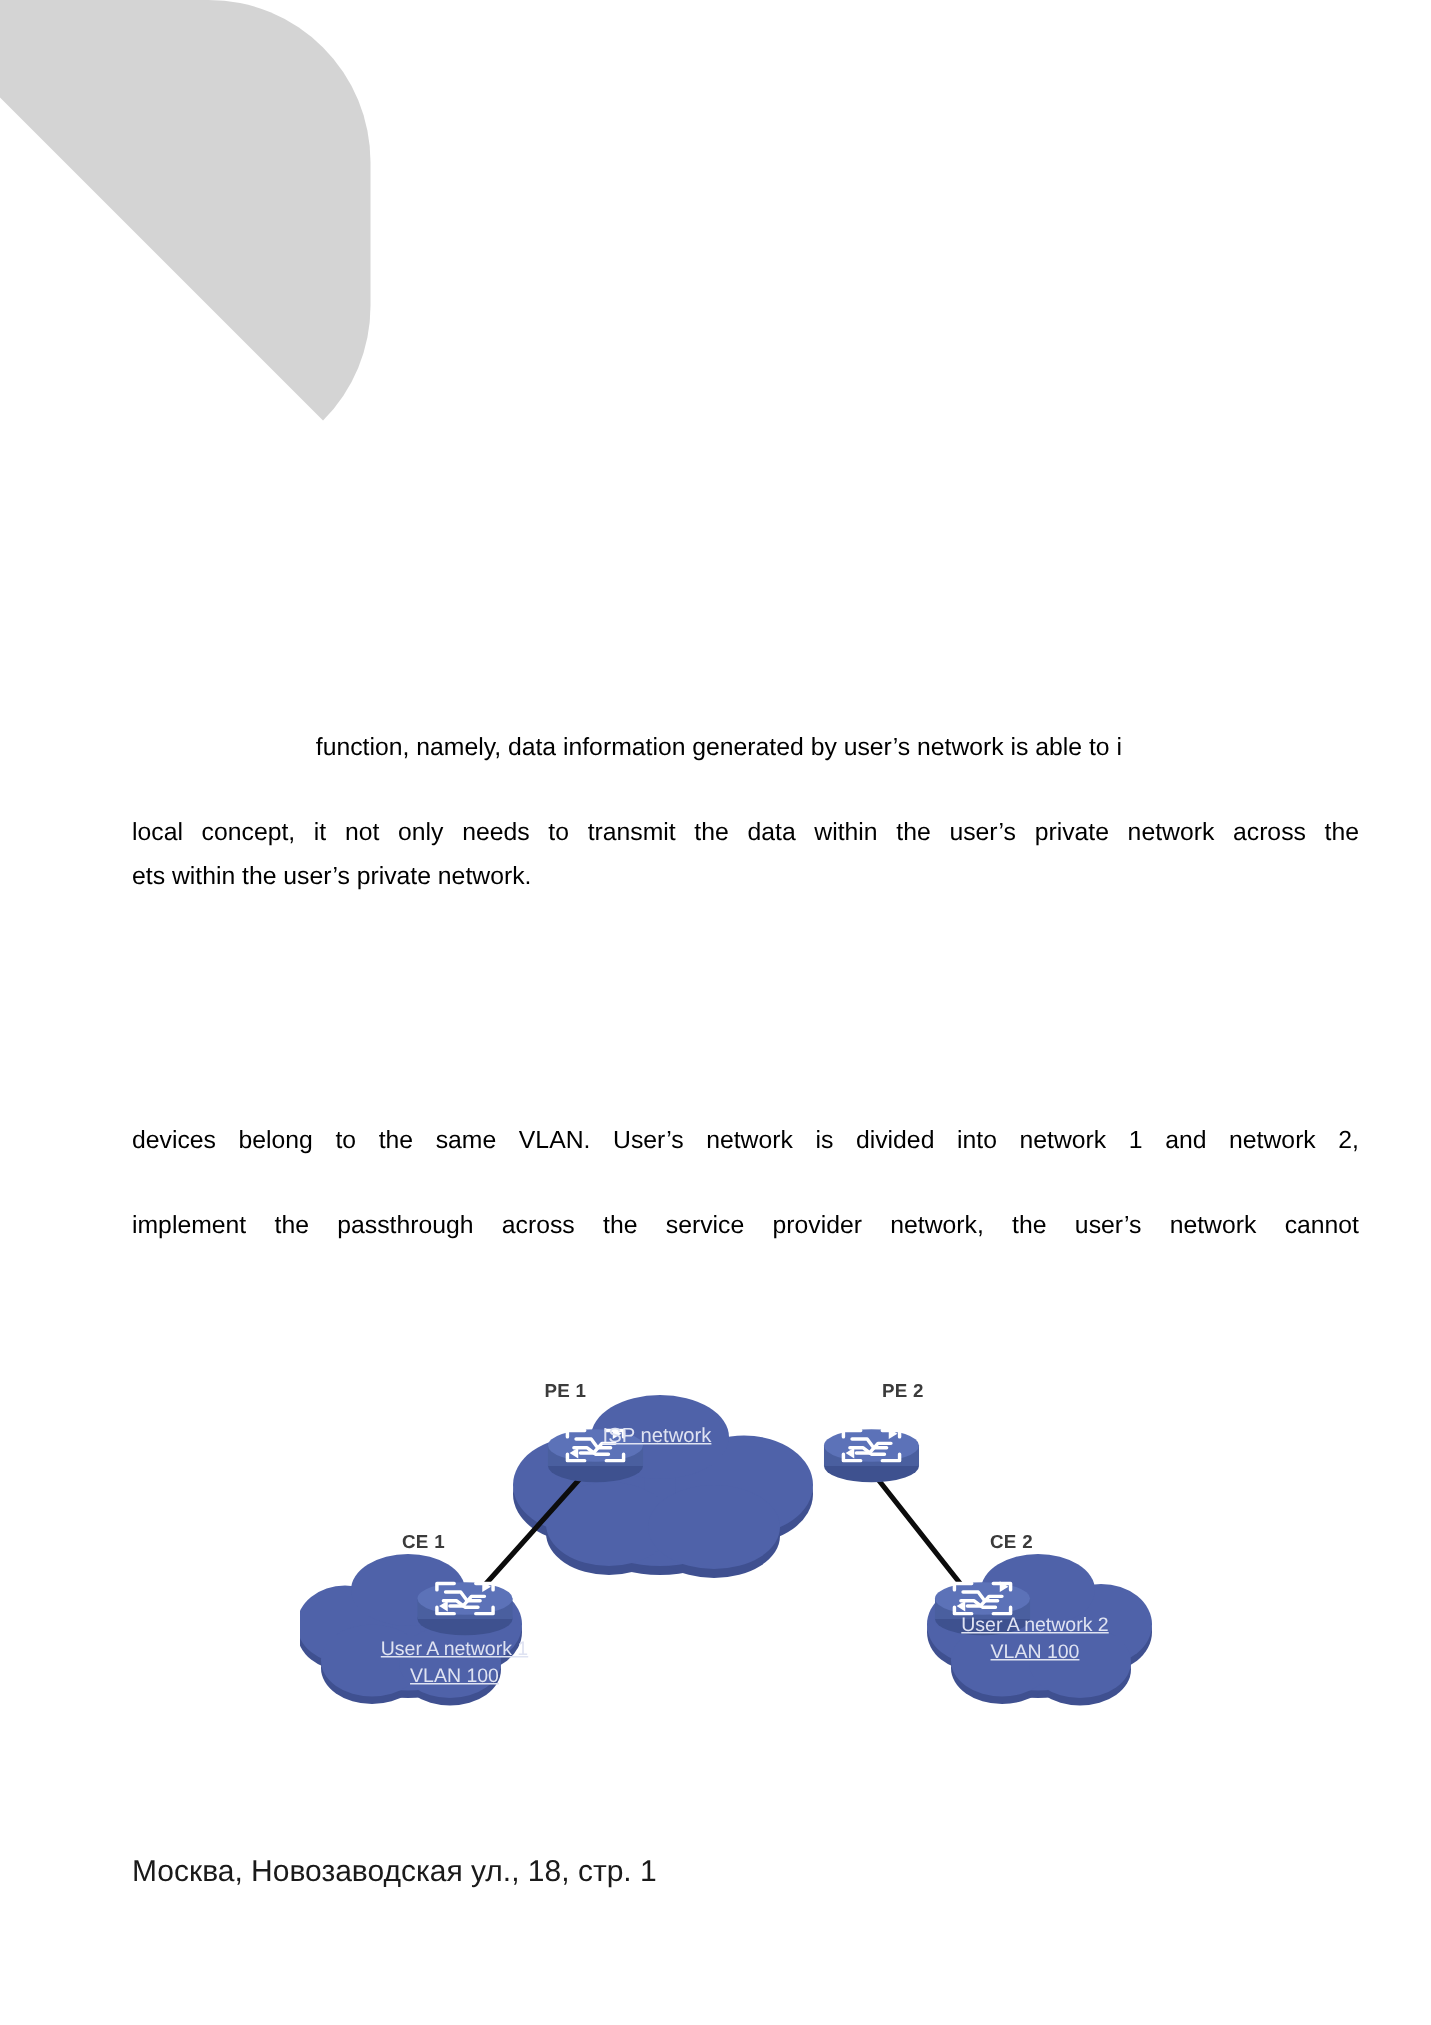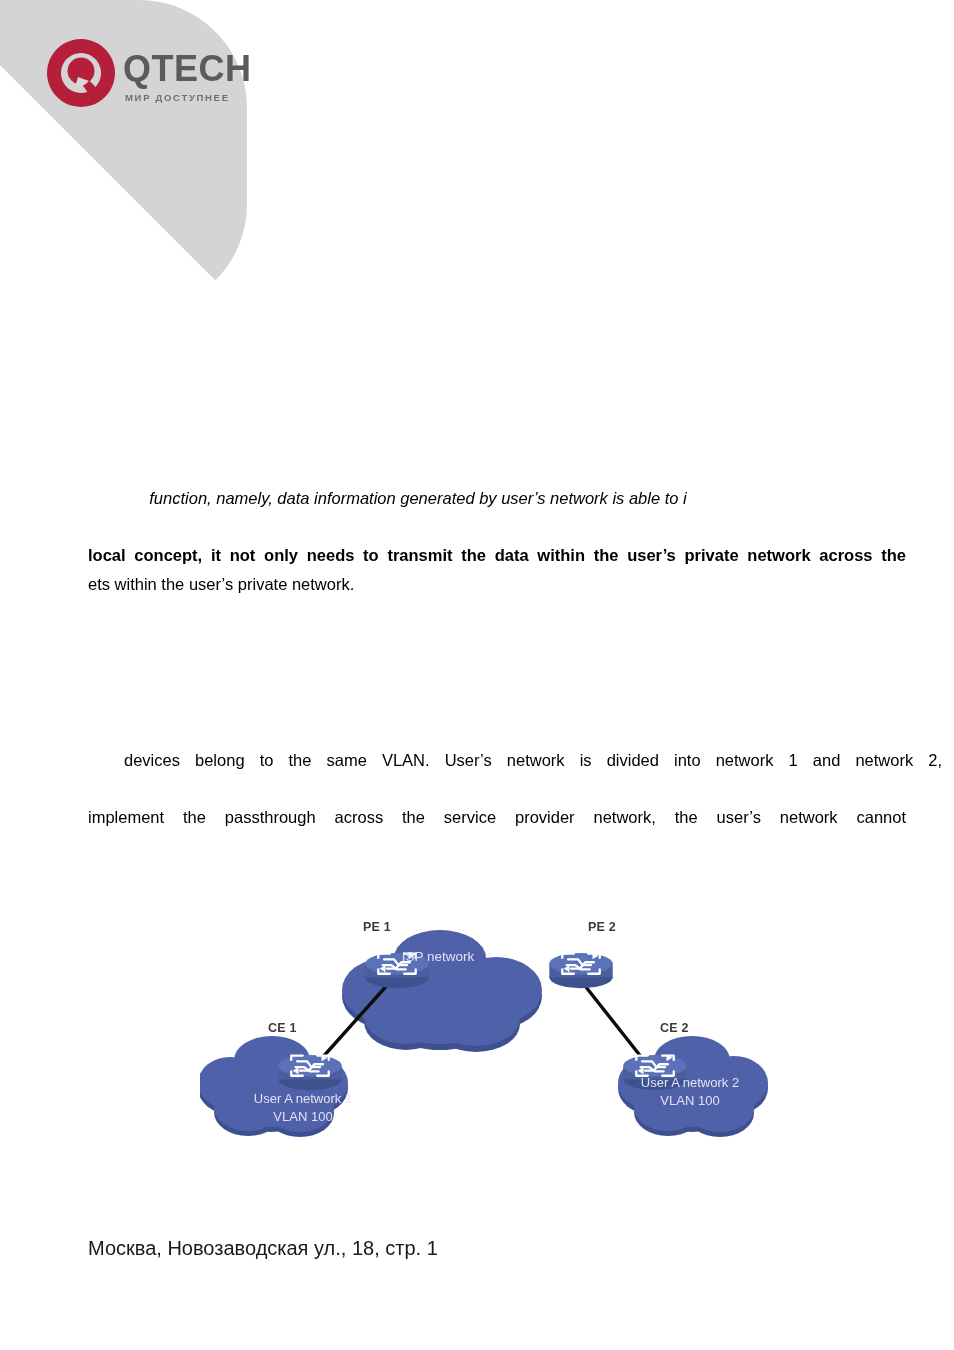--- a/index.html
+++ b/index.html
@@ -90,35 +90,34 @@
   .para-line {
     white-space: nowrap;
   }
   .para-line.justify {
     display: block;
     text-align: justify;
     text-align-last: justify;
     white-space: normal;
   }
   .para-line.plain {
-    text-align: center;
-    white-space: nowrap;
-    font-style: italic;
+    text-align: right;
+    white-space: nowrap;
   }
   .para-line.center {
     white-space: nowrap;
   }
 
   #text-block-a { top: 490px; }
   #line-a1 { position: absolute; top: 0px; left: 0; width: 660px; }
-  #line-a2 { position: absolute; top: 57px; left: 0; width: 818px; font-weight: bold; }
+  #line-a2 { position: absolute; top: 57px; left: 0; width: 818px; }
   #line-a3 { position: absolute; top: 86px; left: 0; width: 818px; }
 
   #text-block-b { top: 752px; }
-  #line-b1 { position: absolute; top: 0px; left: 0; width: 818px; margin-left: 36px; }
+  #line-b1 { position: absolute; top: 0px; left: 0; width: 818px; }
   #line-b2 { position: absolute; top: 57px; left: 0; width: 818px; }
 
   
   .diagram {
     position: absolute;
     left: 200px;
     top: 900px;
     width: 600px;
     height: 250px;
   }
@@ -138,20 +137,21 @@
   #label-ce2 { left: 460px; top: 121px; }
 
   .cloud-label {
     position: absolute;
     font-size: 13px;
     color: #dfe3f2;
     text-align: center;
     line-height: 1.35;
     white-space: nowrap;
     pointer-events: none;
+    text-decoration: underline;
   }
   #label-isp { left: 168px; top: 48px; width: 140px; font-size: 13.5px; }
   #label-ua1 { left: 13px; top: 190px; width: 180px; }
   #label-ua2 { left: 400px; top: 174px; width: 180px; }
 
   
   .footer {
     position: absolute;
     left: 88px;
     top: 1237px;
@@ -160,35 +160,20 @@
     white-space: nowrap;
   }
 </style>
 </head>
 <body>
 
 <div class="page">
 
   <div class="header-banner"></div>
 
-  <div class="logo-wrap">
-    <div class="logo-mark">
-      <svg width="72" height="72" viewBox="0 0 72 72" aria-hidden="true">
-        <path d="M36 2 A34 34 0 1 1 35.99 2 Z
-                 M36 16 A20 20 0 1 0 36.01 16 Z" fill="#b51f3b" fill-rule="evenodd"></path>
-        <circle cx="36" cy="34" r="13.5" fill="#b51f3b"></circle>
-        <path d="M41 40 L58 58 L49 64 L36 46 Z" fill="#b51f3b"></path>
-        <path d="M44 44 A18 18 0 0 1 30 50 L33 40 Z" fill="#d8d8d8"></path>
-      </svg>
-    </div>
-    <div class="logo-text-block">
-      <div class="logo-word">QTECH</div>
-      <div class="logo-tagline">МИР  ДОСТУПНЕЕ</div>
-    </div>
-  </div>
 
   <div class="body-text" id="text-block-a">
     <div class="para-line plain" id="line-a1">function, namely, data information generated by user’s network is able to i</div>
     <div class="para-line justify" id="line-a2">local concept, it not only needs to transmit the data within the user’s private network across the</div>
     <div class="para-line center" id="line-a3">ets within the user’s private network.</div>
   </div>
 
   <div class="body-text" id="text-block-b">
     <div class="para-line justify" id="line-b1">devices belong to the same VLAN. User’s network is divided into network 1 and network 2,</div>
     <div class="para-line justify" id="line-b2">implement the passthrough across the service provider network, the user’s network cannot</div>

